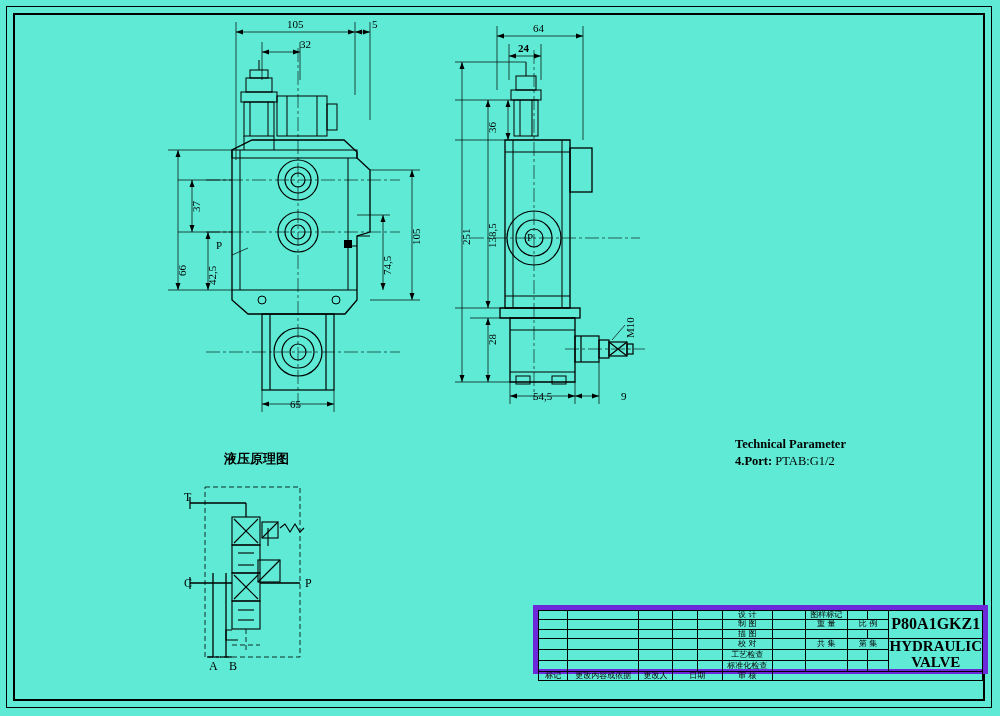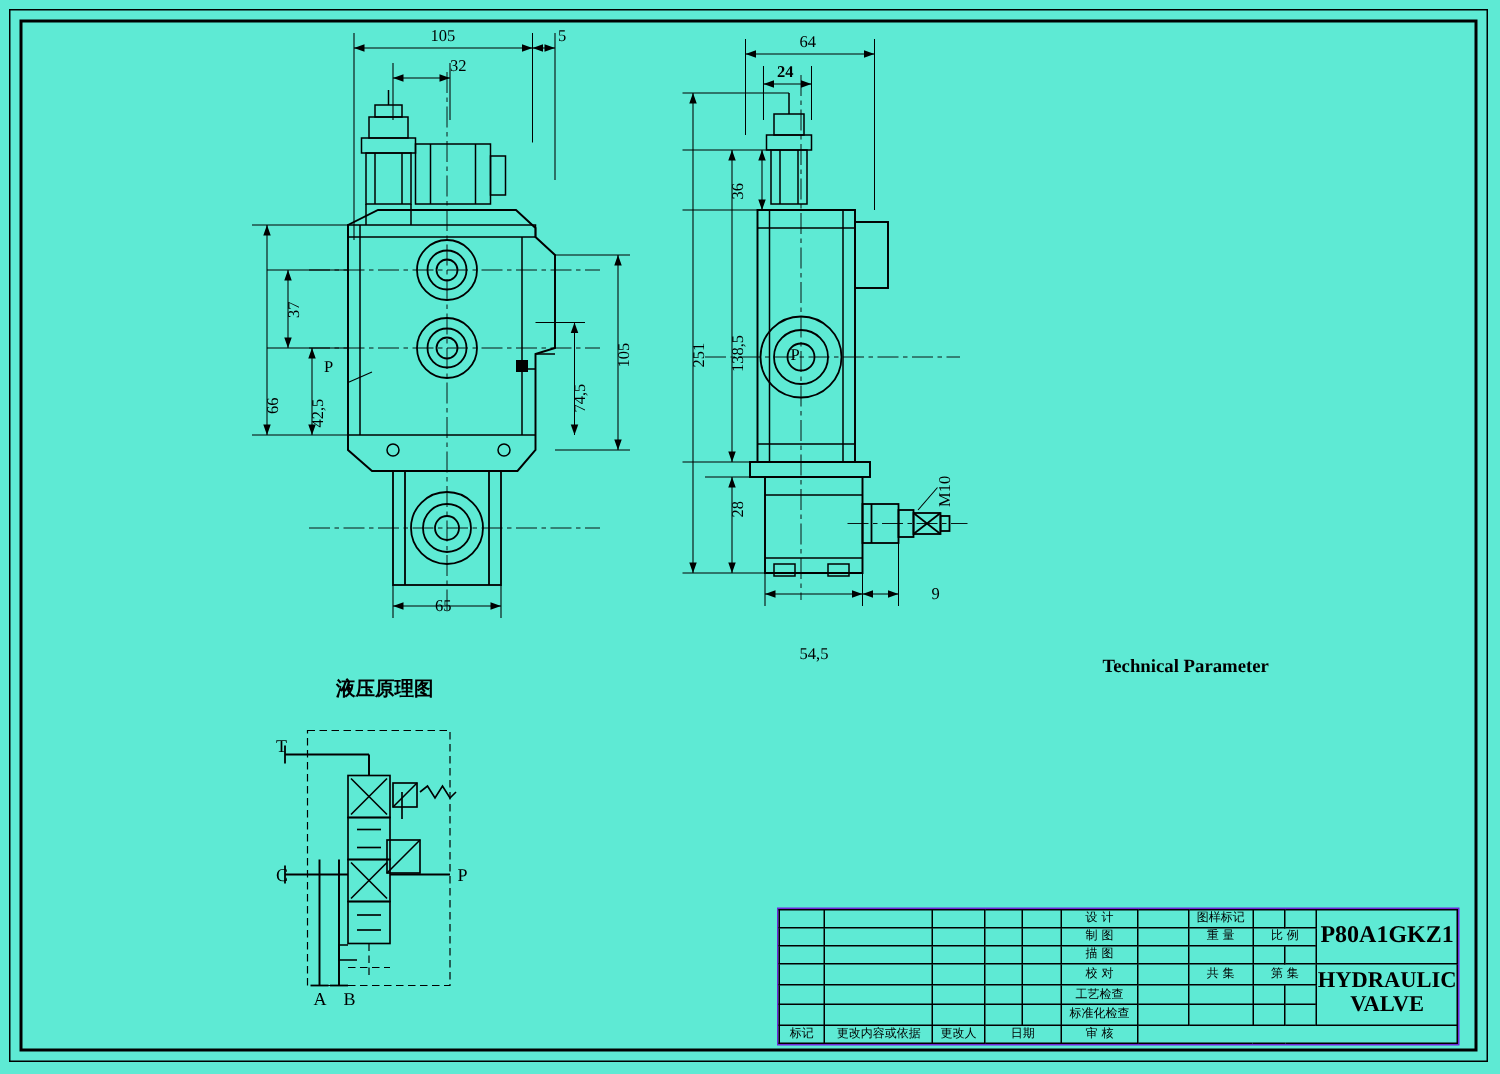--- a/index.html
+++ b/index.html
@@ -57,25 +57,25 @@
     font-family: "Liberation Serif", serif;
     font-size: 12.5px;
     line-height: 17px;
   }
   #tech .t-title { font-weight: bold; }
   #tech .t-line { white-space: nowrap; font-weight: bold; }
   #tech .t-line span.val { font-weight: normal; }
   
   #titleblock {
     position: absolute;
-    left: 518px;
+    left: 533px;
     top: 605px;
     width: 455px;
-    height: 92px;
-    border: 1px solid #6d28d9;
+    height: 69px;
+    border: 5px solid #6d28d9;
     box-sizing: border-box;
   }
   #titleblock table {
     border-collapse: collapse;
     width: 100%;
     height: 100%;
     font-size: 8px;
     font-family: "DejaVu Sans", sans-serif;
   }
   #titleblock td {
@@ -400,34 +400,38 @@
   <div class="dim-text vert" style="left:410px; top:245px;">105</div>
   <div class="dim-text vert" style="left:381px; top:275px;">74,5</div>
   <div class="dim-text" style="left:290px; top:398px;">65</div>
 
   <div class="dim-text" style="left:533px; top:22px;">64</div>
   <div class="dim-text" style="left:518px; top:42px;font-weight:bold;">24</div>
   <div class="dim-text vert" style="left:486px; top:133px;">36</div>
   <div class="dim-text vert" style="left:460px; top:245px;">251</div>
   <div class="dim-text vert" style="left:486px; top:248px;">138,5</div>
   <div class="dim-text vert" style="left:486px; top:345px;">28</div>
-  <div class="dim-text" style="left:533px; top:390px;margin-top:40px;">54,5</div>
+  <div class="dim-text" style="left:533px; top:390px;">54,5</div>
   <div class="dim-text" style="left:621px; top:390px;">9</div>
   <div class="dim-text vert" style="left:624px; top:338px;">M10</div>
   <div class="dim-text" style="left:527px; top:231px;">P</div>
 
   <div class="schema-title">液压原理图</div>
   <div class="dim-text" style="left:184px; top:490px; font-size:12px;">T</div>
   <div class="dim-text" style="left:184px; top:576px; font-size:12px;">C</div>
   <div class="dim-text" style="left:305px; top:576px; font-size:12px;">P</div>
   <div class="dim-text" style="left:209px; top:659px; font-size:12px;">A</div>
   <div class="dim-text" style="left:229px; top:659px; font-size:12px;">B</div>
 
   <div id="tech">
     <div class="t-title">Technical Parameter</div>
+    <div class="t-line">
+      <span>4.Port:</span>
+      <span class="val">PTAB:G1/2</span>
+    </div>
   </div>
 
   <div id="titleblock">
     <table>
       <tbody>
           <tr>
         <td style="width:7%;"></td>
         <td style="width:17%;"></td>
         <td style="width:8%;"></td>
         <td style="width:6%;"></td>

